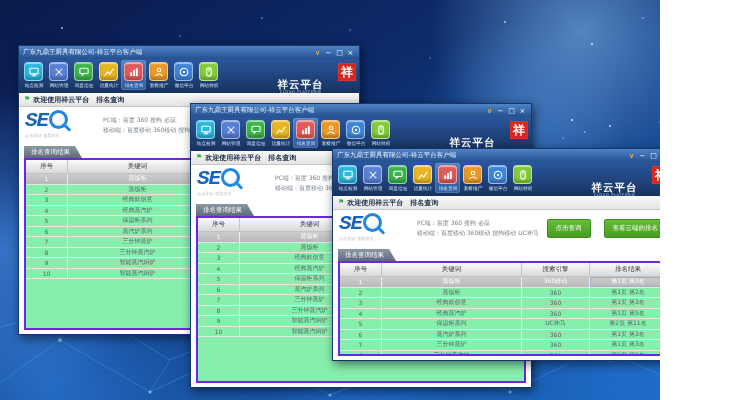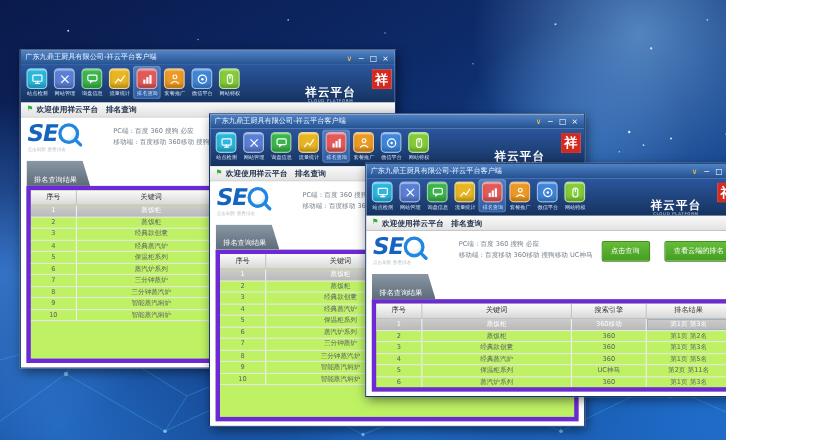--- a/index.html
+++ b/index.html
@@ -54,37 +54,37 @@
   .welcome{height:13px;flex:0 0 13px;display:flex;align-items:center;gap:3px;padding:0 5px;
     background:linear-gradient(#fafafa,#e3e3e3);border-bottom:1px solid #c6c6c6;}
   .flag{font-size:7px;color:#2fae3e;line-height:1;}
   .wgreet,.wsection{font-size:7px;font-weight:bold;color:#25364e;white-space:nowrap;}
   .wsection{margin-left:4px;}
 
   
   .content{flex:1;display:flex;flex-direction:column;background:#fff;overflow:hidden;}
   .seo-row{flex:0 0 36px;display:flex;align-items:flex-start;padding:3px 6px 0 6px;}
   .seo-logo{width:72px;flex:0 0 72px;}
-  .seo-top{display:flex;align-items:center;}
+  .seo-top{display:flex;align-items:flex-start;font-family:Liberation Mono, monospace;}
   .se{font-size:21px;font-weight:bold;font-style:italic;color:#1565c0;letter-spacing:-1px;line-height:22px;}
   .glass{position:relative;width:13px;height:13px;margin-left:1px;border:3px solid #2186e0;border-radius:50%;
     background:radial-gradient(circle at 35% 35%, #ffffff 45%, #b8dcf7);}
   .glass:after{content:"";position:absolute;width:3px;height:8px;background:#2186e0;border-radius:2px;
     right:-4px;bottom:-6px;transform:rotate(-45deg);}
   .tagline{font-size:6px;color:#b9c4cc;white-space:nowrap;transform:scale(.7);transform-origin:left top;margin-top:1px;}
   .seo-info{margin-left:6px;margin-top:5px;font-size:6px;color:#76808a;line-height:10px;white-space:nowrap;}
   .btns{margin-left:auto;display:flex;gap:13px;margin-top:6px;}
   .gbtn{border:1px solid #3f8f1f;border-radius:2px;color:#fff;font-size:6.5px;padding:4px 8px;white-space:nowrap;
     background:linear-gradient(#66bd38,#459d22);font-family:inherit;cursor:pointer;}
 
   
   .tabrow{flex:0 0 11px;display:flex;align-items:flex-end;padding-left:5px;}
-  .tab{background:linear-gradient(#8a97a4,#5d6c7a);color:#fff;font-size:6.5px;padding:13px 12px 1px 7px;
+  .tab{background:linear-gradient(#8a97a4,#5d6c7a);color:#fff;font-size:6.5px;padding:2px 12px 1px 7px;
     clip-path:polygon(0 0, calc(100% - 7px) 0, 100% 100%, 0 100%);white-space:nowrap;}
-  .rtable{flex:1;margin:0 5px 4px 5px;border:4px solid #6d28d9;overflow:hidden;background:#bef264;}
+  .rtable{flex:1;margin:0 5px 4px 5px;border:2px solid #6d28d9;overflow:hidden;background:#86efac;}
   .thead,.rrow{display:grid;grid-template-columns:42px 1fr 68px 76px;}
   .thead{background:linear-gradient(#fbfbfb,#d9d9d9);border-bottom:1px solid #c2c2c2;}
   .th{font-size:6.5px;color:#333;text-align:center;padding:2px 0;border-right:1px solid #c6c6c6;white-space:nowrap;overflow:hidden;}
   .th:last-child{border-right:none;}
   .rrow{height:9.5px;border-bottom:1px solid #e6e6e6;}
   .win-back .rrow,.win-mid .rrow{height:9.5px;}
   .td{font-size:6px;color:#5a6068;display:flex;align-items:center;justify-content:center;
     border-right:1px solid #efefef;white-space:nowrap;overflow:hidden;}
   .td:last-child{border-right:none;}
   .rrow.selected{background:linear-gradient(#cccccc,#b9b9b9);}

